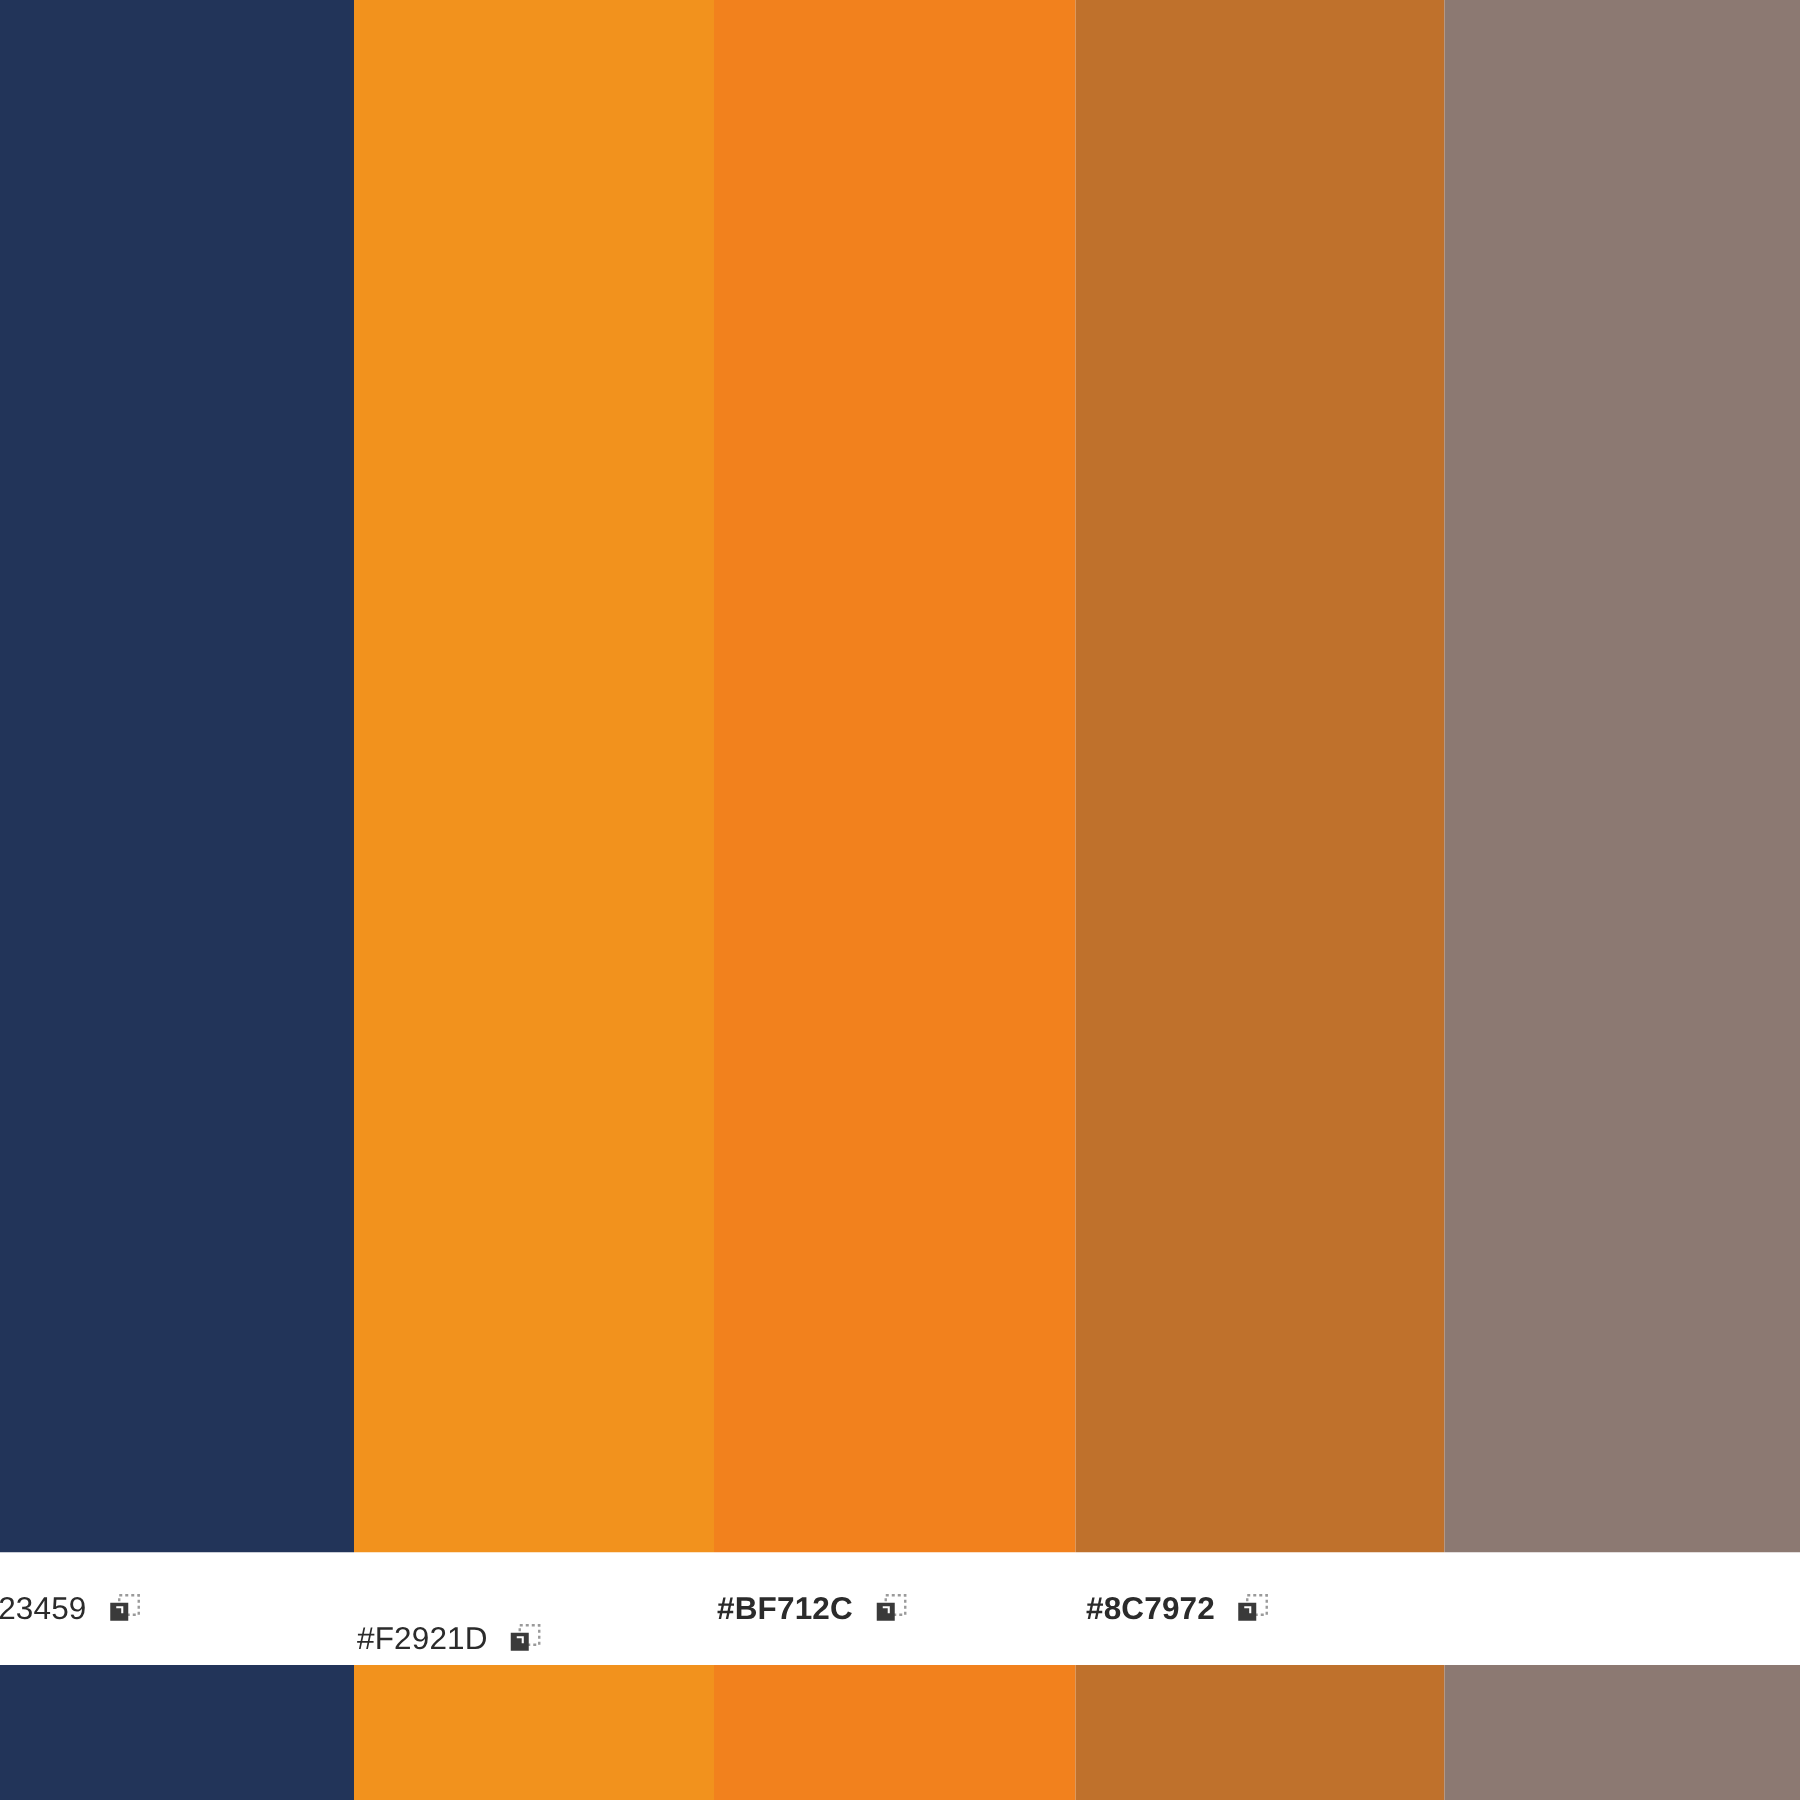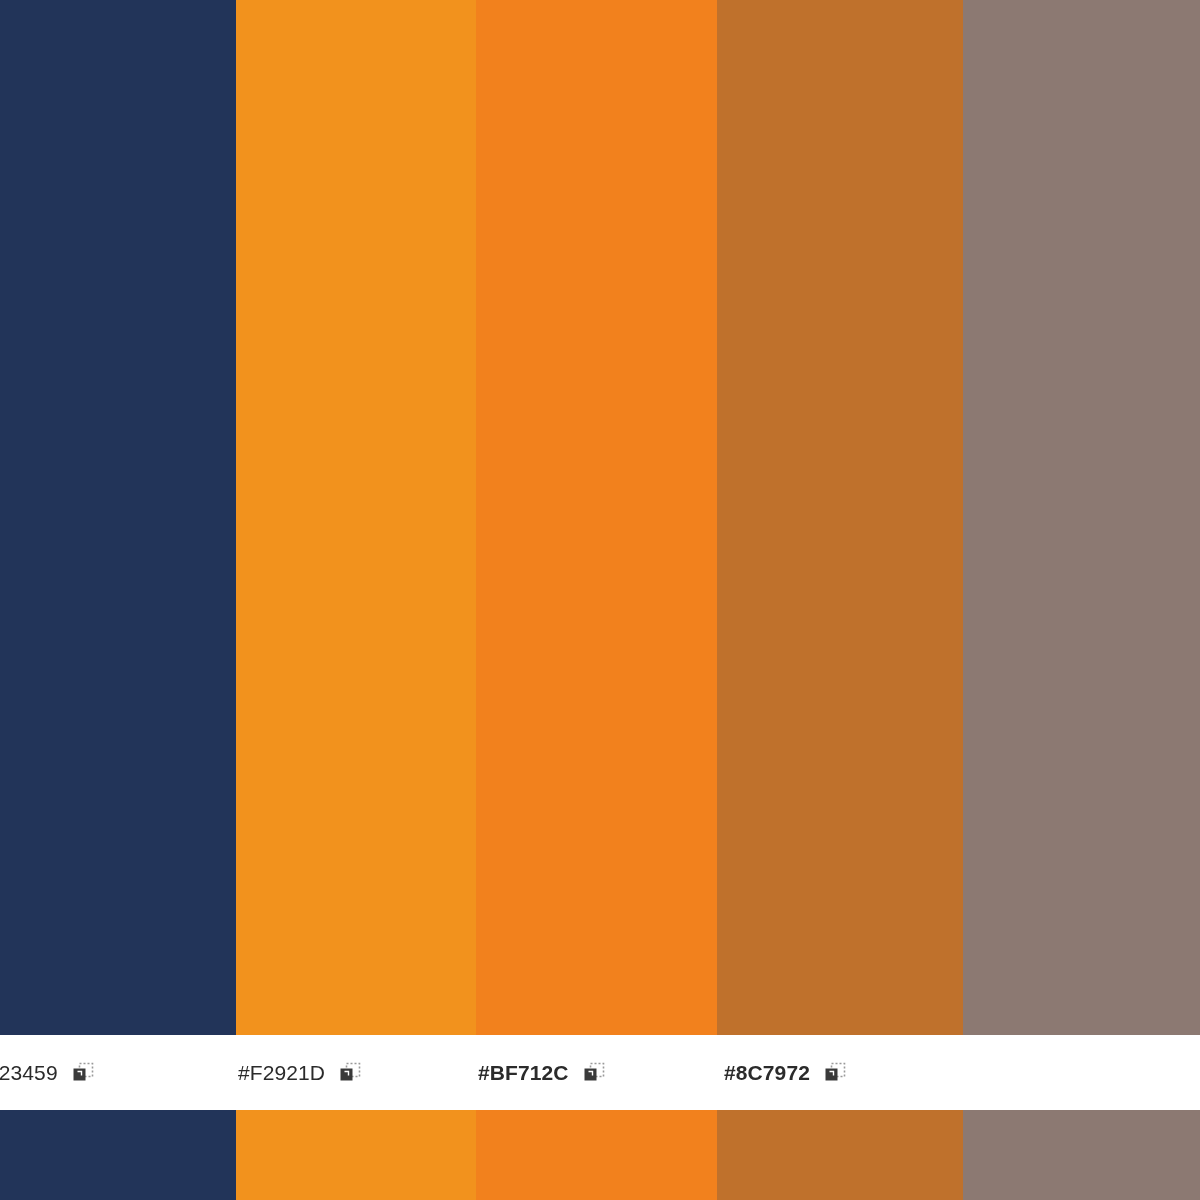--- a/index.html
+++ b/index.html
@@ -108,21 +108,21 @@
 
     <div class="label-cell clipped" style="width: 236px;">
       <span class="hex-text">223459</span>
       <svg class="copy-icon" viewBox="0 0 22 22" aria-hidden="true">
         <rect x="7.5" y="1.5" width="13" height="13" fill="none" stroke="#9a9a9a" stroke-width="1.6" stroke-dasharray="2 2"></rect>
         <path d="M1.5 6.5 H13.5 V18.5 H1.5 Z" fill="#3a3a3a"></path>
         <path d="M5.5 9.5 H9.5 V13.5" fill="none" stroke="#ffffff" stroke-width="1.4"></path>
       </svg>
     </div>
 
-    <div class="label-cell" style="width: 240px;">
+    <div class="label-cell" style="width: 240px; margin-top: 20px;">
       <span class="hex-text">#F2921D</span>
       <svg class="copy-icon" viewBox="0 0 22 22" aria-hidden="true">
         <rect x="7.5" y="1.5" width="13" height="13" fill="none" stroke="#9a9a9a" stroke-width="1.6" stroke-dasharray="2 2"></rect>
         <path d="M1.5 6.5 H13.5 V18.5 H1.5 Z" fill="#3a3a3a"></path>
         <path d="M5.5 9.5 H9.5 V13.5" fill="none" stroke="#ffffff" stroke-width="1.4"></path>
       </svg>
     </div>
 
 
     <div class="label-cell" style="width: 246px; font-weight: bold;">

